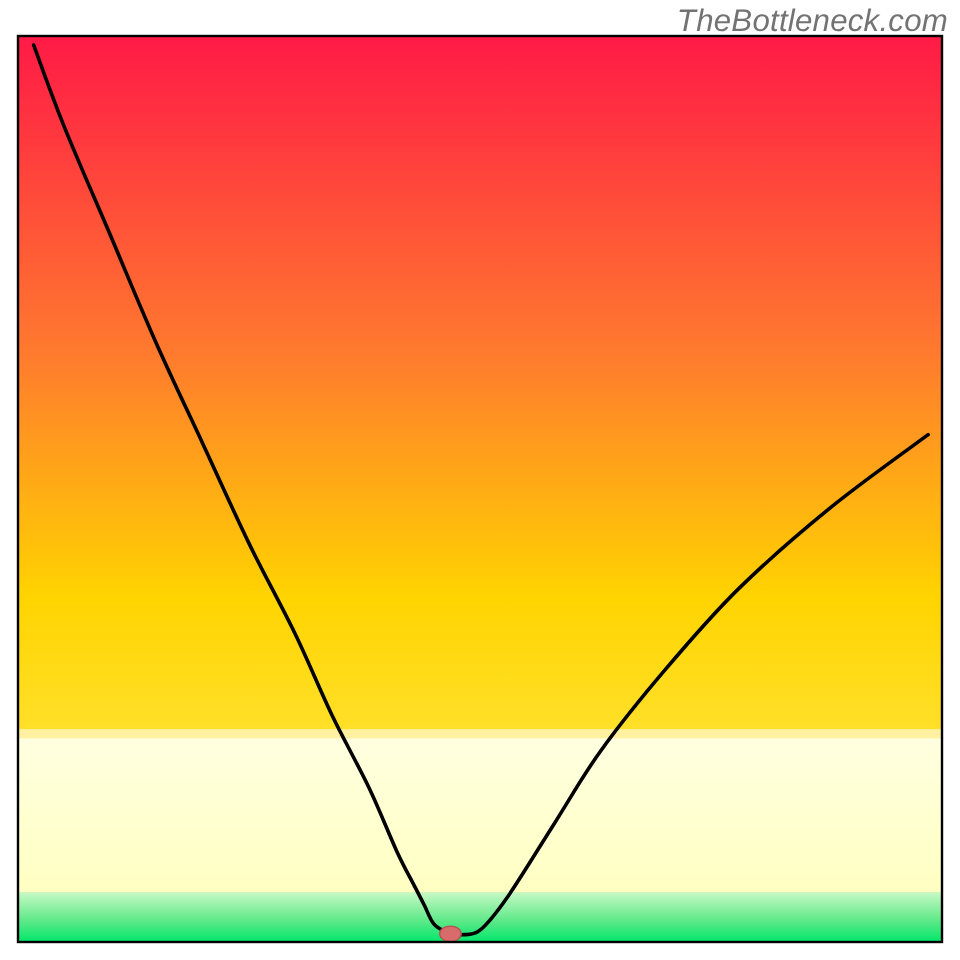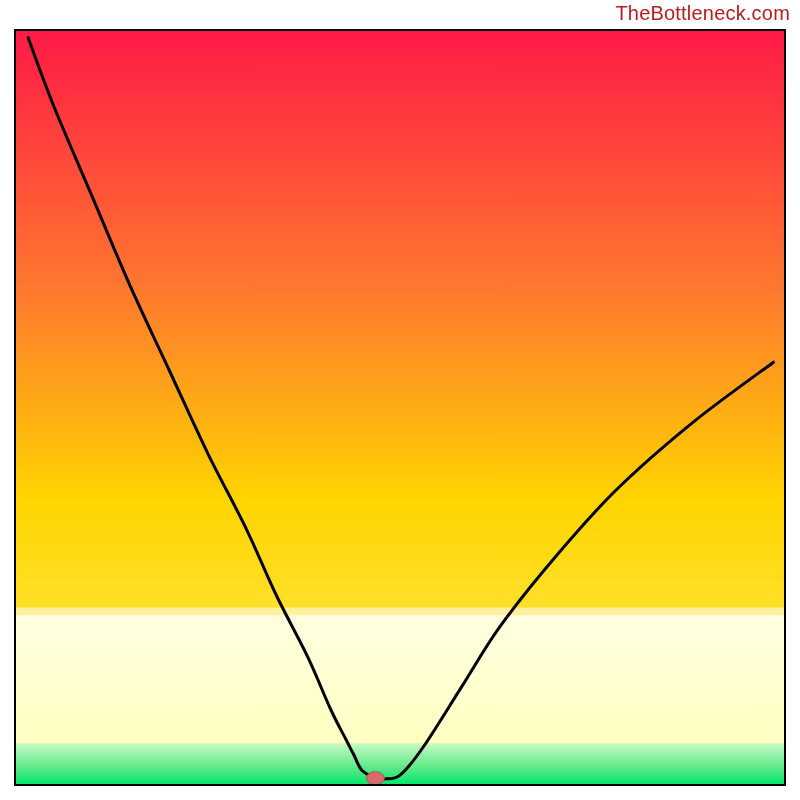--- a/index.html
+++ b/index.html
@@ -10,24 +10,25 @@
   }
   .wrapper {
     width: 800px;
     height: 800px;
     position: relative;
   }
   .watermark {
     position: absolute;
     top: 2px;
     right: 10px;
-    font-size: 20px;
-    color: #b91c1c;
+    font-size: 26px;
+    color: #737373;
     font-weight: 400;
     letter-spacing: 0.2px;
+    font-style: italic;
   }
   svg {
     display: block;
     position: absolute;
     top: 0;
     left: 0;
   }
 </style>
 </head>
 <body>

